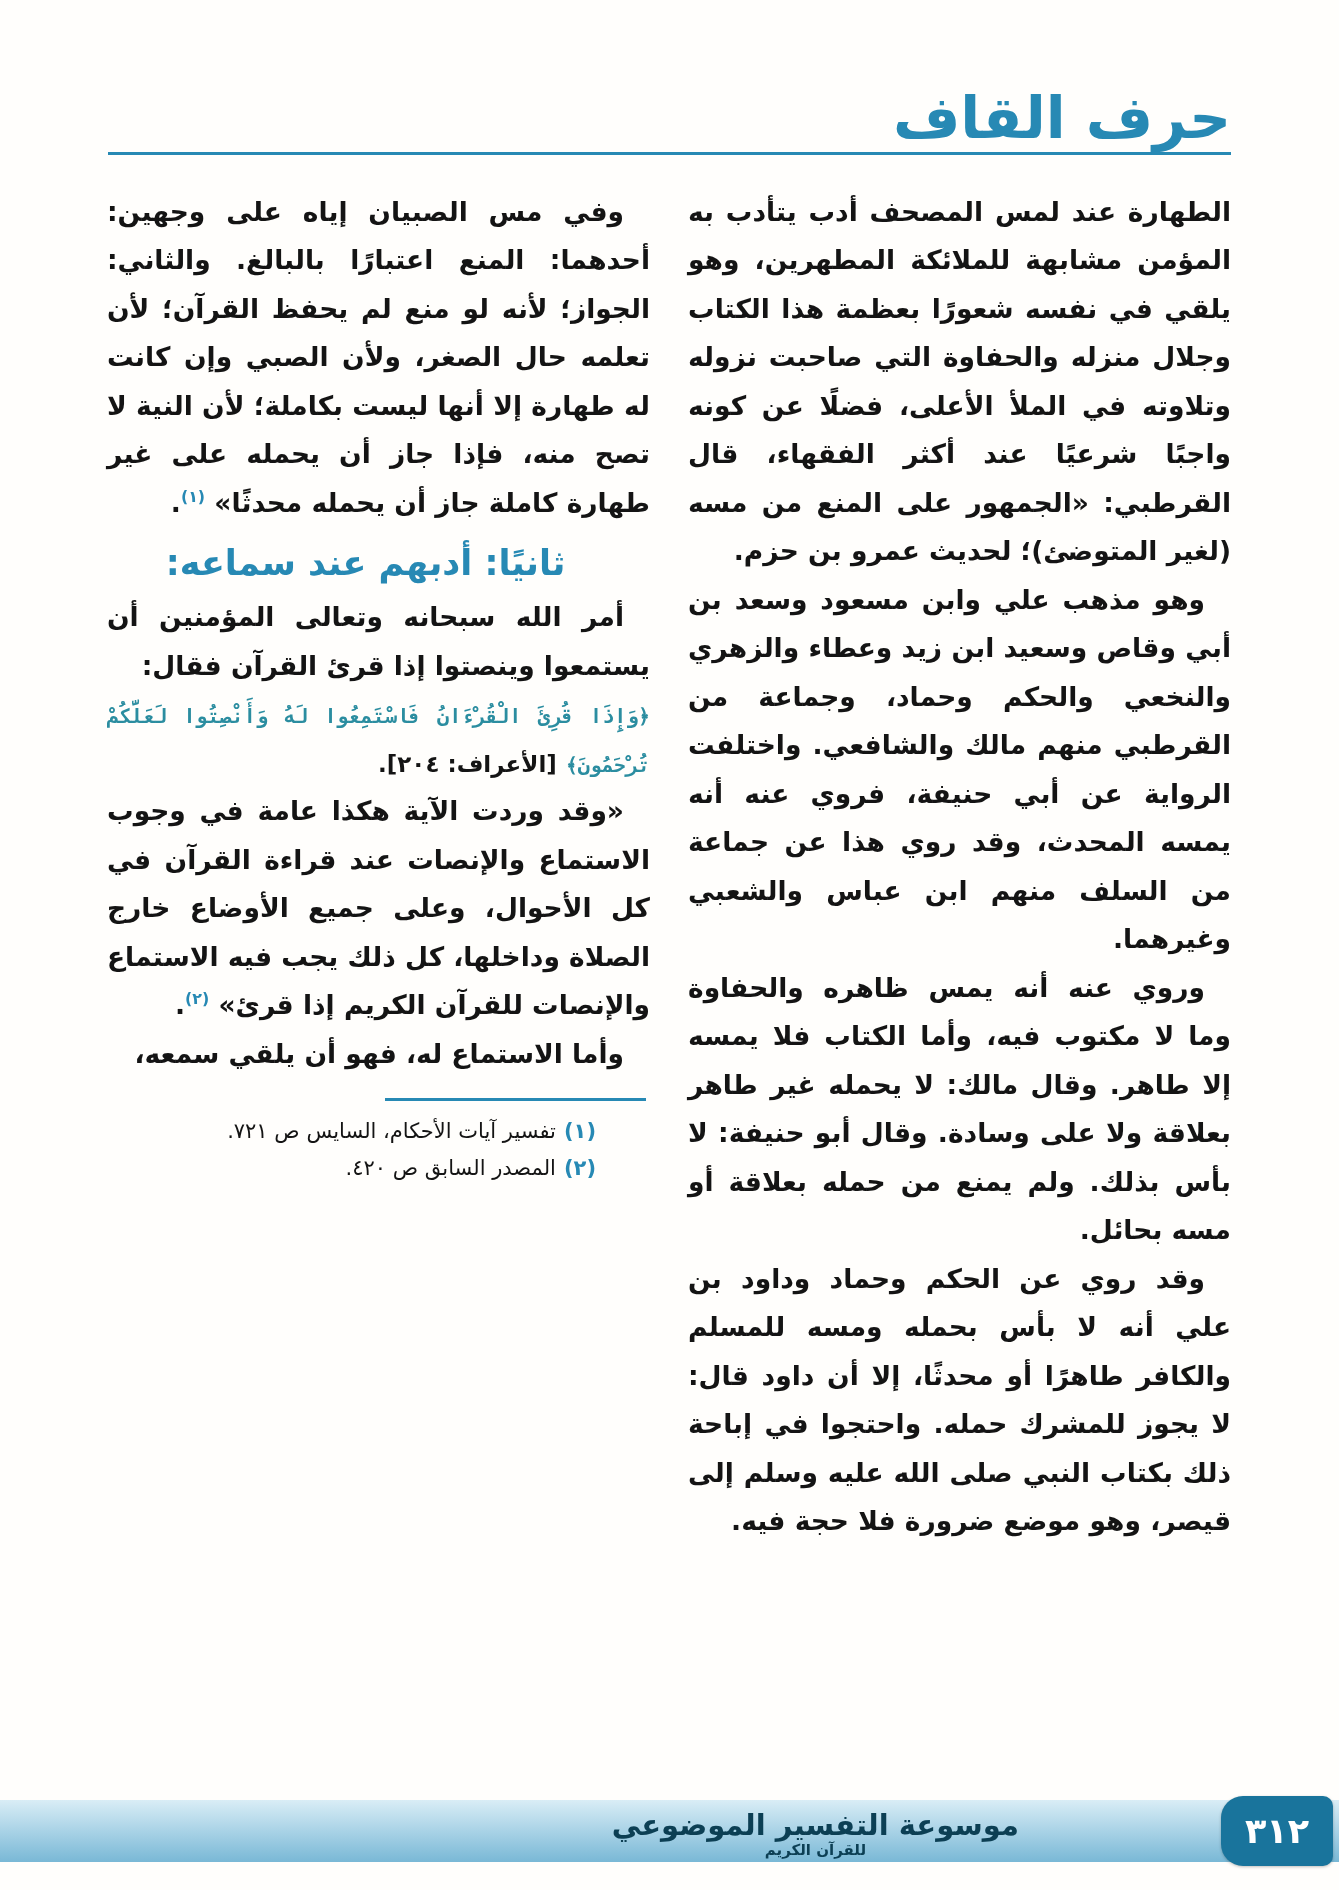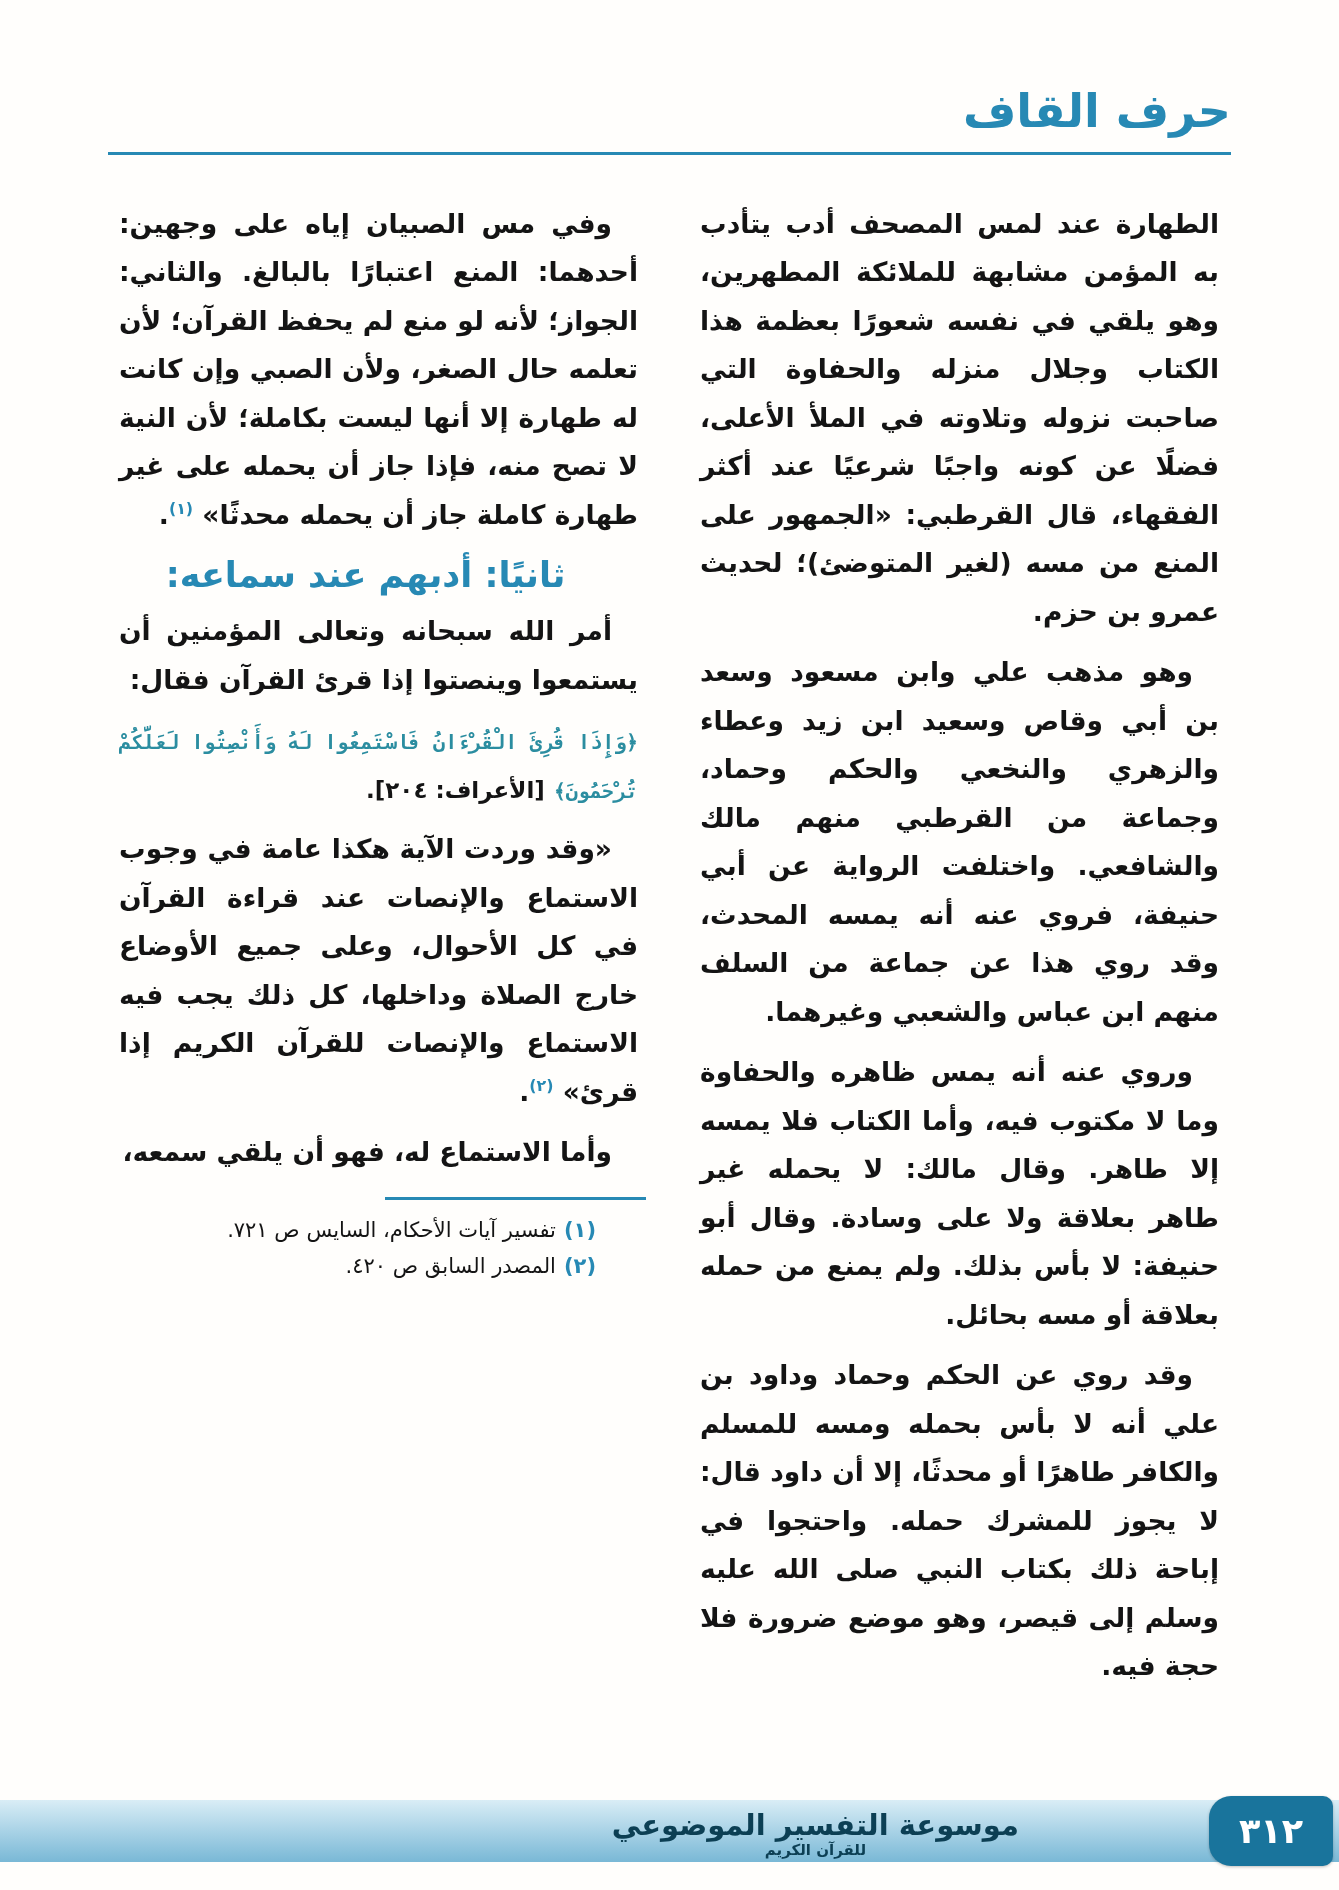--- a/index.html
+++ b/index.html
@@ -18,35 +18,35 @@
     margin:0 auto;
     background:#fffefc;
     overflow:hidden;
     direction:rtl;
     font-family:"DejaVu Sans", sans-serif;
     color:var(--ink);
   }
   
   .chapter-title{
     position:absolute;top:84px;right:108px;
-    font-size:46px;font-weight:bold;color:var(--accent);
+    font-size:58px;font-weight:bold;color:var(--accent);
     letter-spacing:1px;margin:0;
   }
   .header-rule{
     position:absolute;top:152px;left:108px;right:108px;height:3px;
     background:var(--accent);
   }
   
   .columns{
     position:absolute;top:188px;right:108px;left:108px;
     display:flex;gap:38px;align-items:flex-start;
   }
   .col{width:543px;flex:0 0 543px;}
   .col p{
-    margin:12px;
+    margin:0;
     font-size:26.5px;line-height:1.83;
     font-weight:700;
     text-align:justify;
     text-indent:26px;
   }
   .col p.no-indent{text-indent:0;}
   .fn-sup{
     font-size:0.60em;color:var(--accent);
     vertical-align:super;font-weight:bold;
     text-indent:0;
@@ -87,21 +87,21 @@
   }
   .publisher-logo{
     position:absolute;right:320px;bottom:32px;
     text-align:center;color:var(--logo_ink);
     line-height:1.1;
   }
   .publisher-logo .l1{font-size:29px;font-weight:bold;}
   .publisher-logo .l2{font-size:15px;font-weight:bold;letter-spacing:2px;}
   .page-badge{
     position:absolute;right:6px;bottom:24px;
-    width:124px;height:70px;
+    width:112px;height:70px;
     background:var(--badge);
     border-radius:22px 10px 10px 22px;
     display:flex;align-items:center;justify-content:center;
     color:#ffffff;font-size:35px;font-weight:bold;
     box-shadow:0 1px 3px rgba(0,0,0,.25);
   }
 </style>
 </head>
 <body>
 

